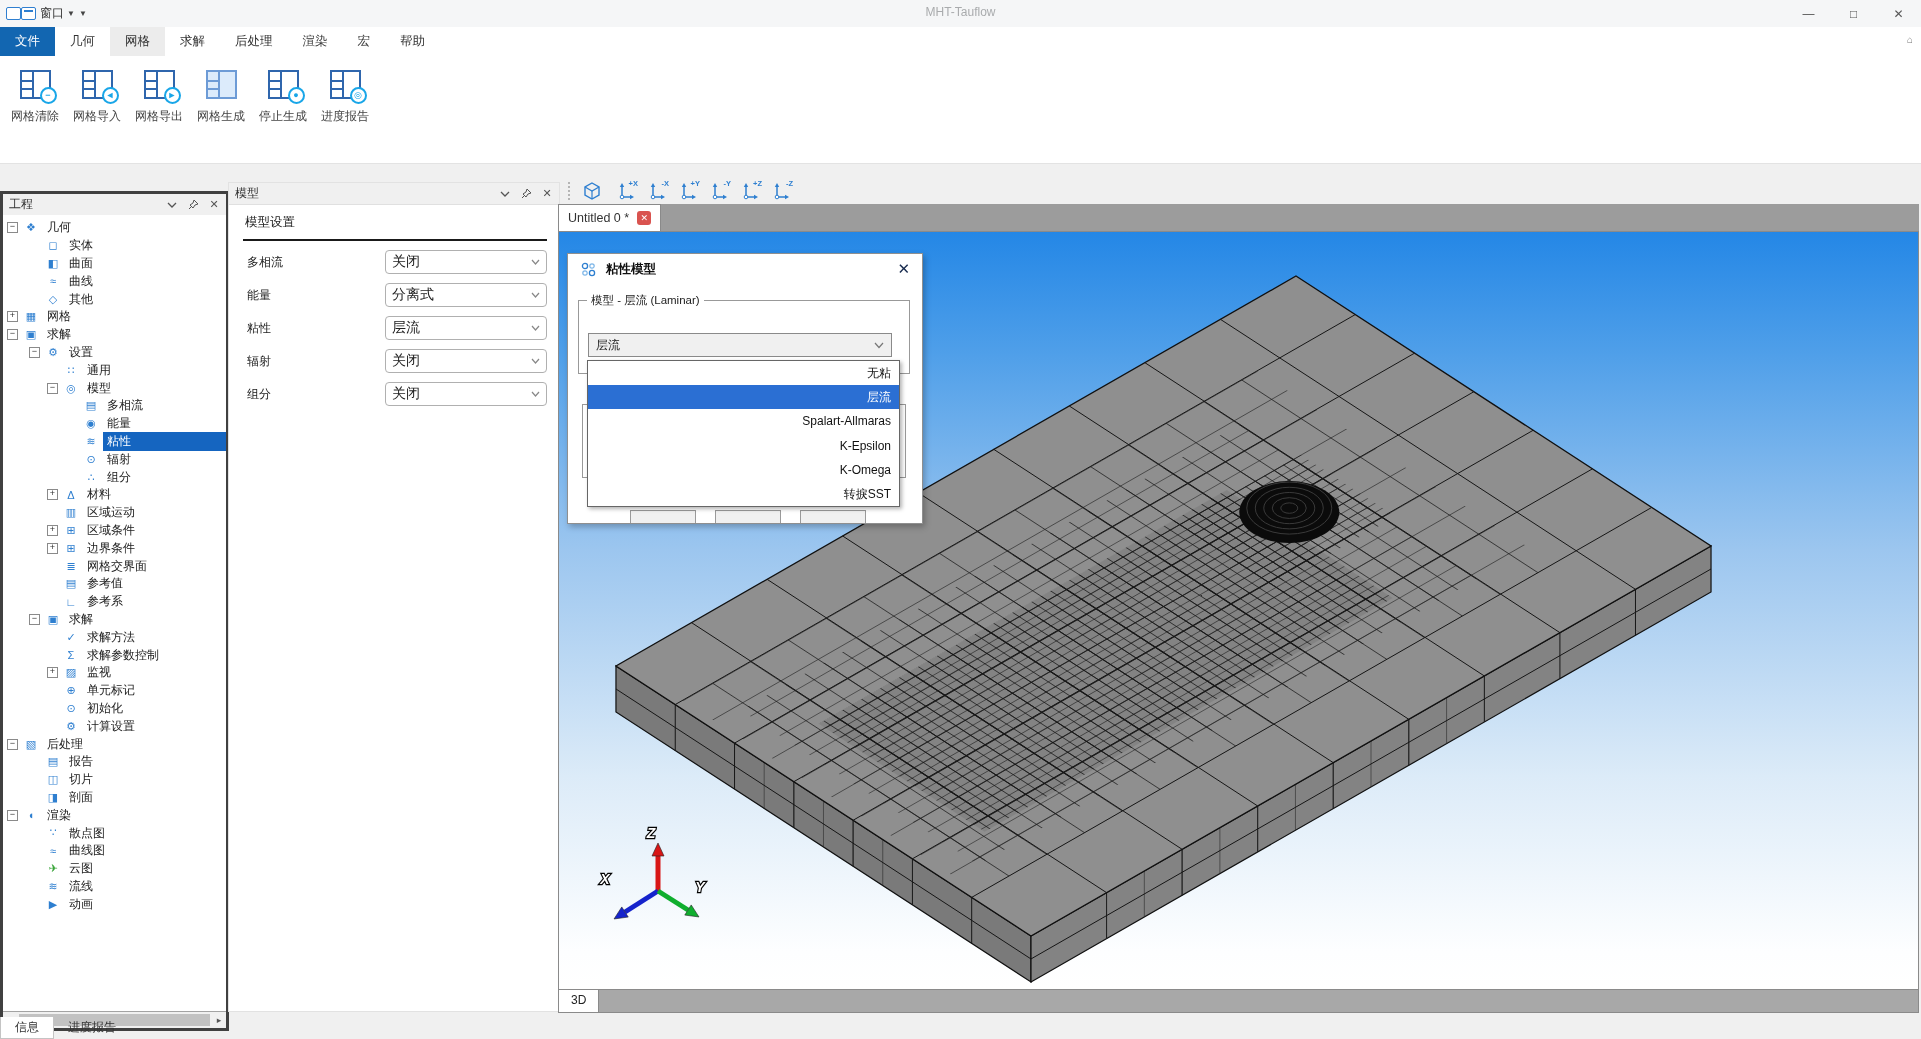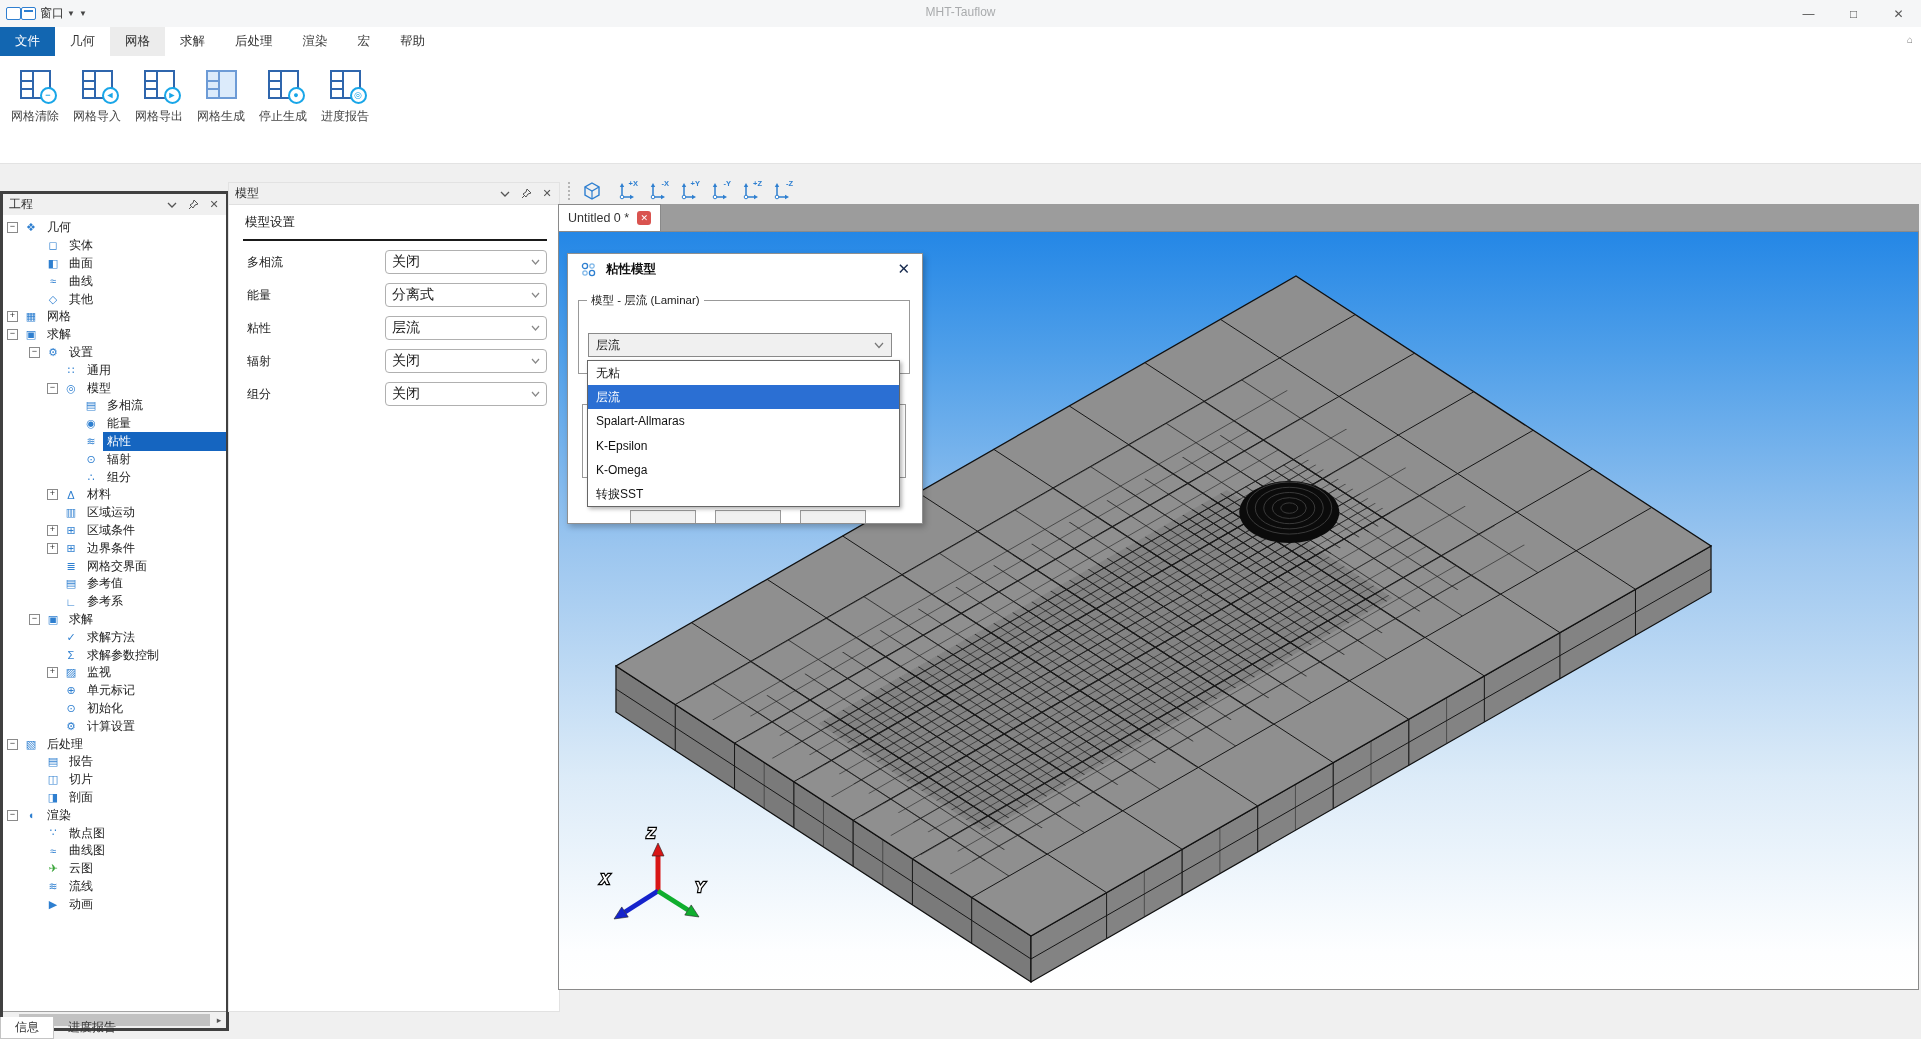--- a/index.html
+++ b/index.html
@@ -91,21 +91,21 @@
   .dlg-title .dt-label{flex:1;font-size:12.5px;color:#111;font-weight:bold;}
   .dlg-close{font-size:15px;color:#15294d;font-weight:bold;}
   .groupbox{position:absolute;left:10px;right:12px;top:46px;height:72px;border:1px solid #999;}
   .gb-legend{position:absolute;left:8px;top:-8px;background:#fff;padding:0 4px;font-size:11.5px;color:#222;}
   .dlg-combo{position:absolute;left:20px;top:79px;width:304px;height:24px;border:1px solid #8a8a8a;background:#f0f0f0;display:flex;align-items:center;padding:0 7px;box-sizing:border-box;z-index:2;}
   .dlg-combo .cval{flex:1;font-size:12px;color:#222;}
   .groupbox2{position:absolute;left:14px;right:16px;top:150px;height:72px;border:1px solid #999;}
   .stubs{position:absolute;left:0;right:0;top:256px;display:flex;gap:19px;padding-left:62px;}
   .stub{width:64px;height:22px;border:1px solid #9a9a9a;background:#f0f0f0;}
   .droplist{position:absolute;left:19px;top:106px;width:311px;background:#fff;border:1px solid #666;box-shadow:2px 2px 4px rgba(0,0,0,.3);z-index:6;}
-  .opt{height:24.2px;line-height:24.2px;padding:0 8px;font-size:12px;color:#111;}
+  .opt{height:24.2px;line-height:24.2px;padding:0 8px;font-size:12px;color:#111;text-align:right;}
   .opt.selected{background:#2b6fd3;color:#fff;}
 </style>
 </head>
 <body>
 
 <div id="app">
 
   <div class="titlebar">
     <div class="tb-left">
       <span class="win-ico"></span>
@@ -696,14 +696,17 @@
       <div class="opt">无粘</div>
           <div class="opt selected">层流</div>
           <div class="opt">Spalart-Allmaras</div>
           <div class="opt">K-Epsilon</div>
           <div class="opt">K-Omega</div>
           <div class="opt">转捩SST</div>
         </div>
     </div>
   </div>
 
+  <div class="vbottom">
+    <span class="vb-tab">3D</span>
+  </div>
 
 </div>
 
 </body></html>

